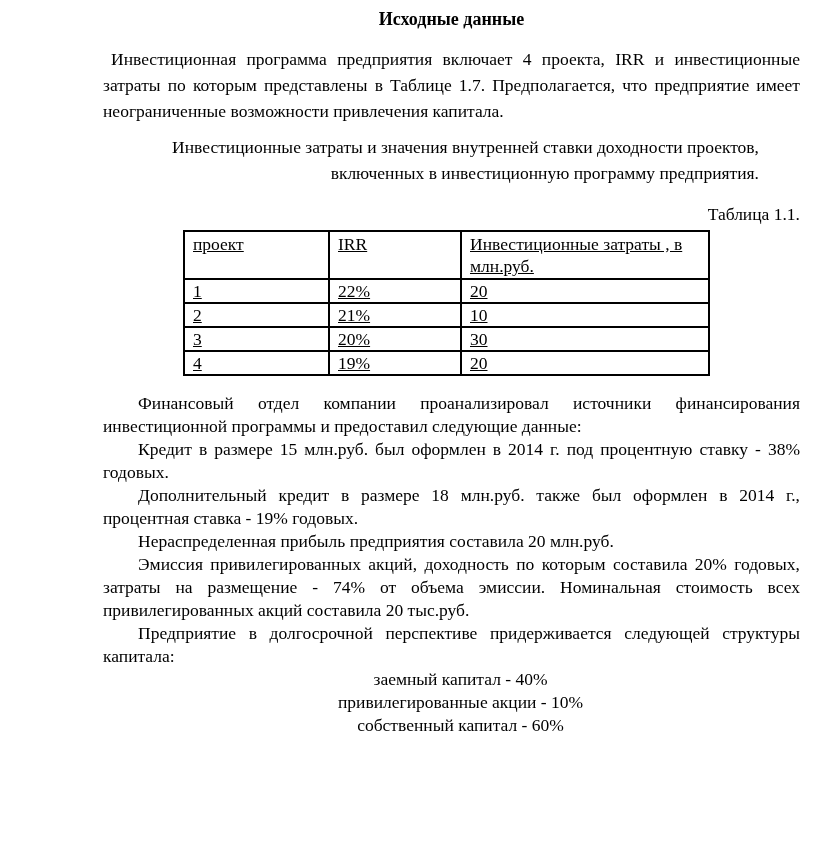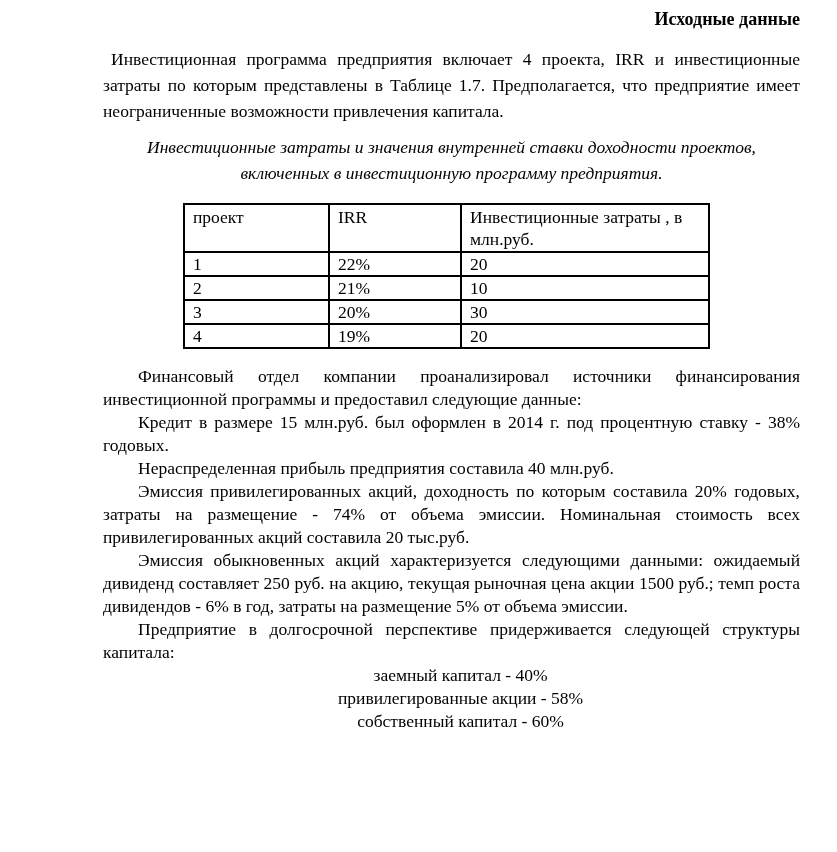--- a/index.html
+++ b/index.html
@@ -17,50 +17,50 @@
   .page {
     box-sizing: border-box;
     width: 837px;
     height: 852px;
     padding: 6px 37px 0 103px;
   }
   .title {
     font-size: 18px;
     line-height: 26px;
     font-weight: bold;
-    text-align: right;
+    text-align: center;
     margin: 0 0 14px 0;
   }
   .intro {
     font-size: 17.5px;
     line-height: 26px;
     text-align: justify;
     text-indent: 8px;
     margin: 0;
   }
   .caption {
     font-size: 17.5px;
     line-height: 26px;
-    text-align: center;
+    text-align: right;
     max-width: 615px;
     margin: 10px auto 0 auto;
-    font-style: italic;
   }
   .tbl-label {
     font-size: 17.5px;
     line-height: 26px;
     text-align: right;
     margin-top: 15px;
   }
   table.data-table {
     border-collapse: collapse;
     margin-left: 80px;
-    margin-top: 17px;
+    margin-top: 3px;
     width: 525px;
     table-layout: fixed;
+    text-decoration: underline;
   }
   table.data-table col.c1 { width: 145px; }
   table.data-table col.c2 { width: 132px; }
   table.data-table col.c3 { width: 248px; }
   table.data-table th,
   table.data-table td {
     border: 2px solid #000000;
     font-size: 17.5px;
     font-weight: normal;
     text-align: left;
@@ -94,20 +94,21 @@
 <body>
 
 <div class="page">
 
   <h1 class="title">Исходные данные</h1>
 
   <p class="intro">Инвестиционная программа предприятия включает 4 проекта, IRR и инвестиционные затраты по которым представлены в Таблице 1.7. Предполагается, что предприятие имеет неограниченные возможности привлечения капитала.</p>
 
   <p class="caption">Инвестиционные затраты и значения внутренней ставки доходности проектов, включенных в инвестиционную программу предприятия.</p>
 
+  <div class="tbl-label">Таблица 1.1.</div>
 
   <table class="data-table">
     <colgroup>
       <col class="c1">
       <col class="c2">
       <col class="c3">
     </colgroup>
     <thead>
       <tr>
         <th>проект</th>
@@ -135,22 +136,22 @@
         <td>4</td>
         <td>19%</td>
         <td>20</td>
       </tr>
     </tbody>
   </table>
 
   <div class="lower">
     <p>Финансовый отдел компании проанализировал источники финансирования инвестиционной программы и предоставил следующие данные:</p>
     <p>Кредит в размере 15 млн.руб. был оформлен в 2014 г. под процентную ставку - 38% годовых.</p>
-    <p>Нераспределенная прибыль предприятия составила 40 млн.руб.</p>
+    <p>Дополнительный кредит в размере 18 млн.руб. также был оформлен в 2014 г., процентная ставка - 19% годовых.</p>
+    <p>Нераспределенная прибыль предприятия составила 20 млн.руб.</p>
     <p>Эмиссия привилегированных акций, доходность по которым составила 20% годовых, затраты на размещение - 74% от объема эмиссии. Номинальная стоимость всех привилегированных акций составила 20 тыс.руб.</p>
-    <p>Эмиссия обыкновенных акций характеризуется следующими данными: ожидаемый дивиденд составляет 250 руб. на акцию, текущая рыночная цена акции 1500 руб.; темп роста дивидендов - 6% в год, затраты на размещение 5% от объема эмиссии.</p>
     <p>Предприятие в долгосрочной перспективе придерживается следующей структуры капитала:</p>
     <p class="cap-line">заемный капитал - 40%</p>
-    <p class="cap-line">привилегированные акции - 58%</p>
+    <p class="cap-line">привилегированные акции - 10%</p>
     <p class="cap-line">собственный капитал - 60%</p>
   </div>
 
 </div>
 
 </body></html>

